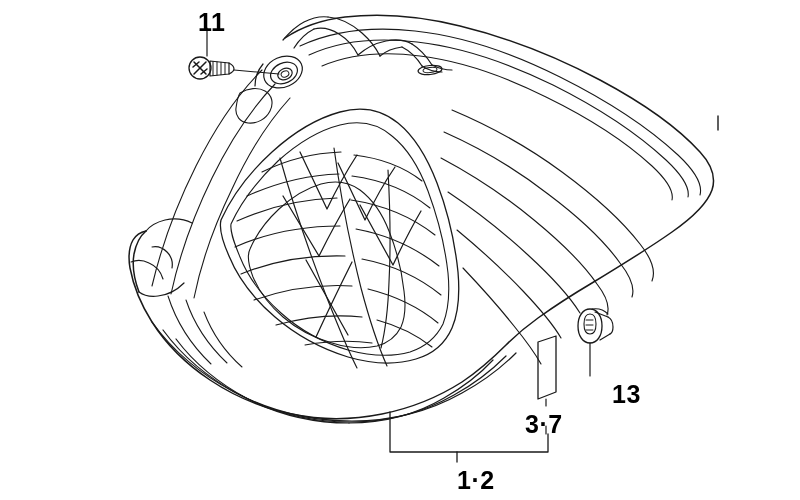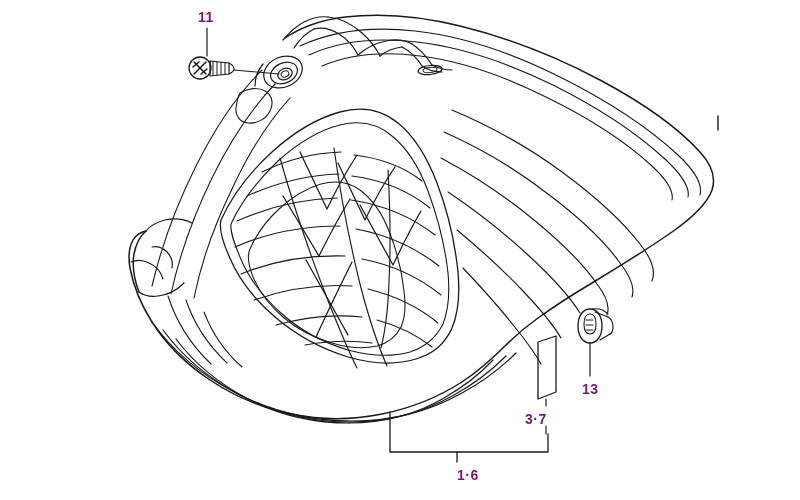--- a/index.html
+++ b/index.html
@@ -22,23 +22,23 @@
     position: absolute;
     top: 0;
     left: 0;
     width: 800px;
     height: 500px;
     display: block;
   }
   .callout-label {
     position: absolute;
     font-family: "Liberation Sans", sans-serif;
-    font-size: 14px;
+    font-size: 25px;
     font-weight: 700;
-    color: #701a75;
+    color: #000000;
     letter-spacing: 0.5px;
     white-space: nowrap;
     line-height: 1;
     user-select: none;
   }
 </style>
 </head>
 <body>
 
 <div id="diagram-root">
@@ -264,19 +264,19 @@
         <path d="M 457,452 L 457,462"></path>
       </g>
 
       <path d="M 718,116 L 718,130" stroke-width="1.4"></path>
 
     </g>
   </svg>
 
   <div class="callout-label" style="left:198px; top:10px;">11</div>
 
-  <div class="callout-label" style="left:582px; top:382px;">13</div>
+  <div class="callout-label" style="left:612px; top:382px;">13</div>
 
   <div class="callout-label" style="left:525px; top:412px;">3·7</div>
 
-  <div class="callout-label" style="left:457px; top:468px;">1·6</div>
+  <div class="callout-label" style="left:457px; top:468px;">1·2</div>
 
 </div>
 
 </body></html>

